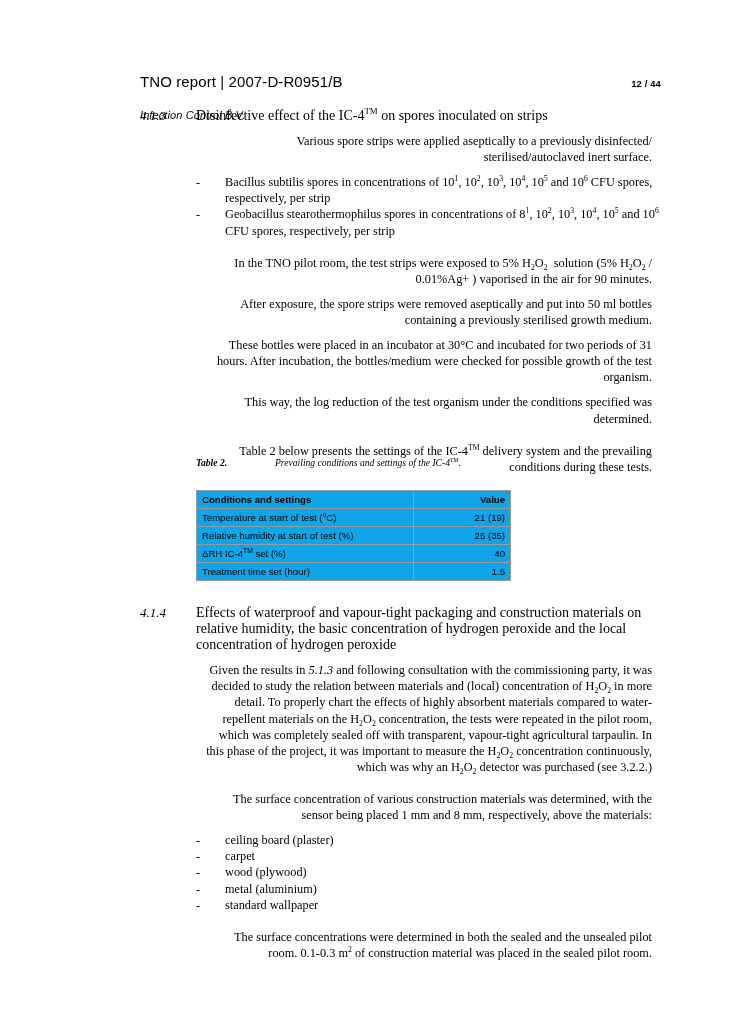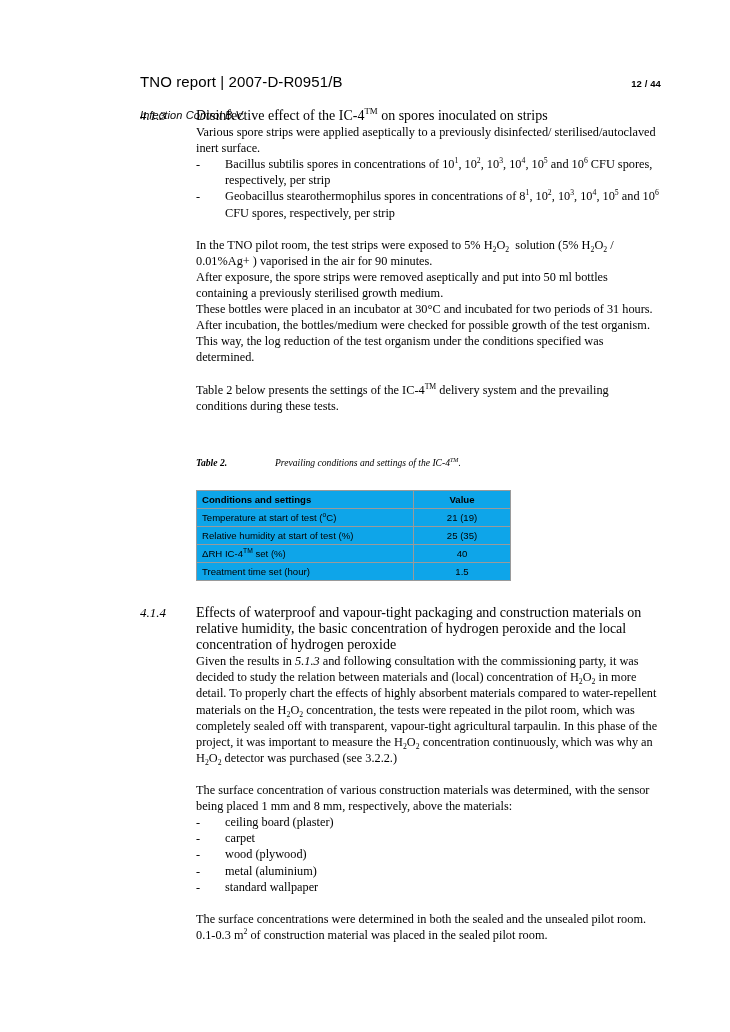--- a/index.html
+++ b/index.html
@@ -81,22 +81,22 @@
   }
   .sec-title {
     font-size: 14px;
     line-height: 16.1px;
     margin: 0;
   }
 
   .para {
     font-size: 12.3px;
     line-height: 16.1px;
-    margin: 0;
-    text-align: left;
+    margin: 9px;
+    text-align: right;
   }
   .para.gap {
     margin-top: 16.1px;
   }
 
   
   .dash-list {
     margin: 0;
     padding: 0;
     list-style: none;
@@ -152,21 +152,21 @@
     height: 11px;
     vertical-align: middle;
     color: #000;
   }
   .data-table th {
     font-weight: bold;
     text-align: left;
   }
   .data-table th.col-value,
   .data-table td.col-value {
-    text-align: center;
+    text-align: right;
     width: 86px;
   }
   .data-table td.col-cond {
     text-align: left;
   }
   .data-table sup { font-size: 0.7em; }
 
   
   .section-2 {
     position: absolute;

